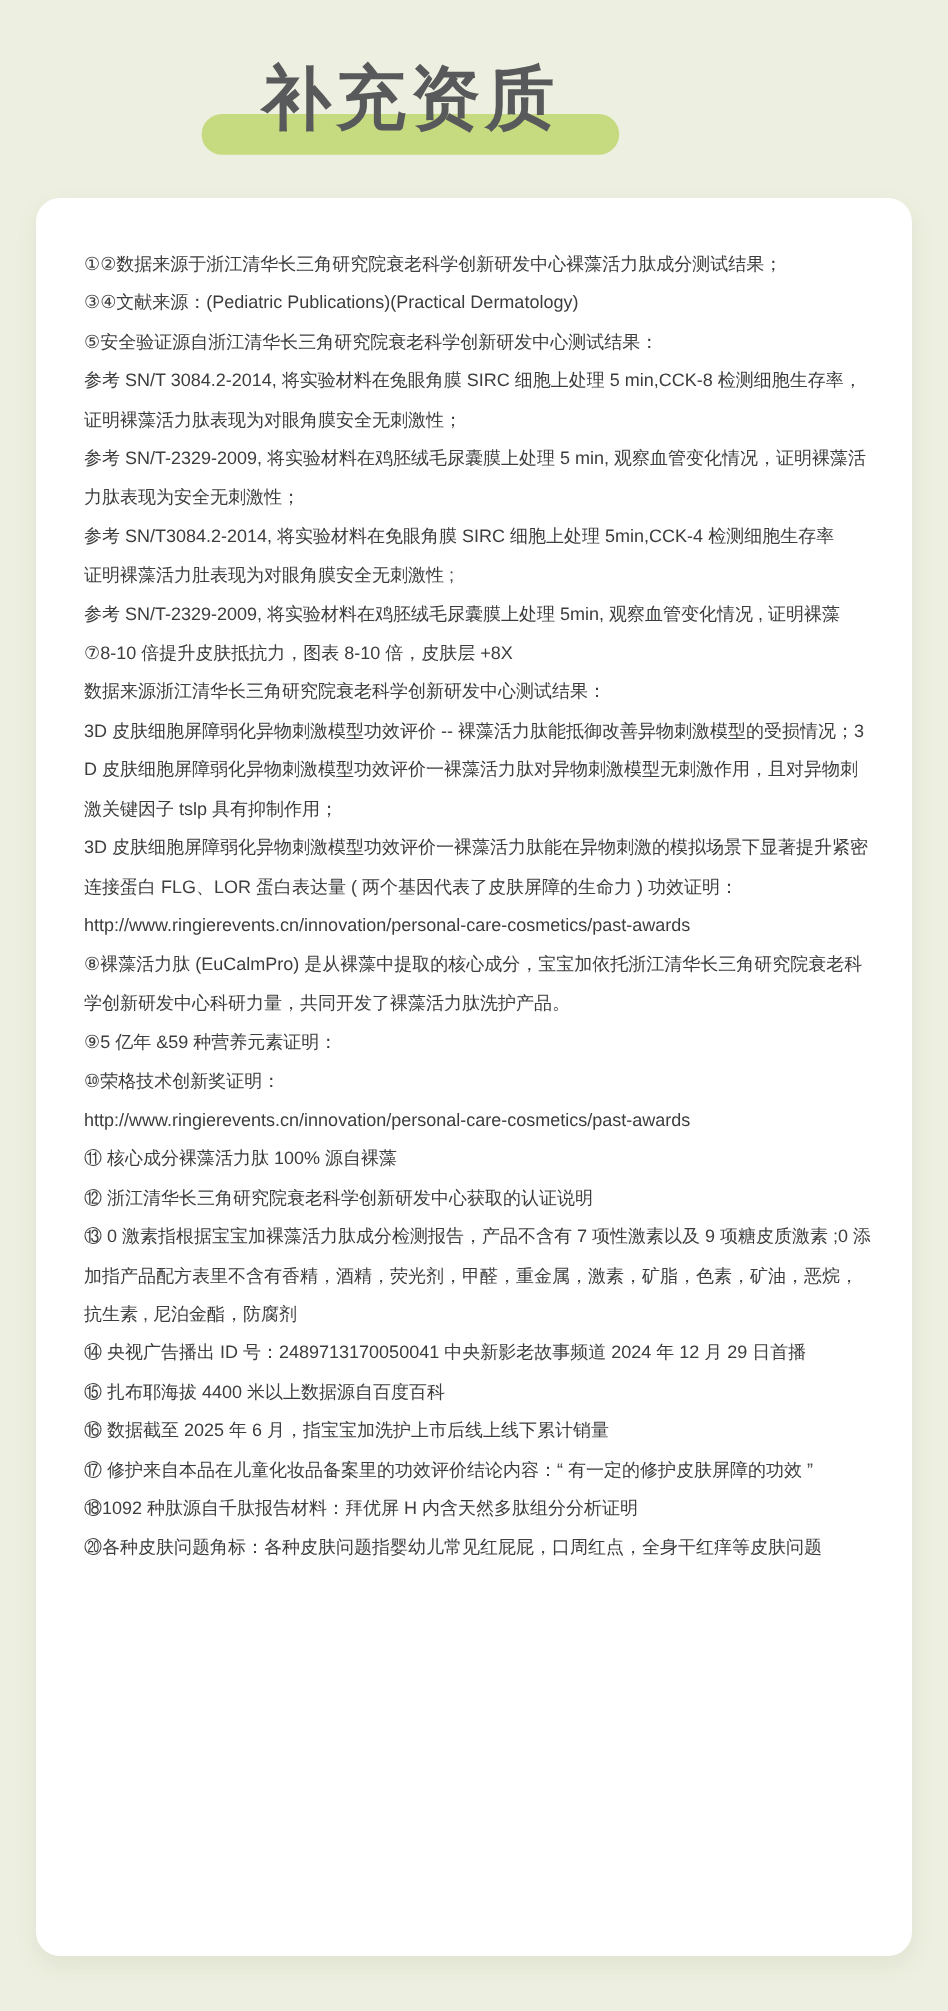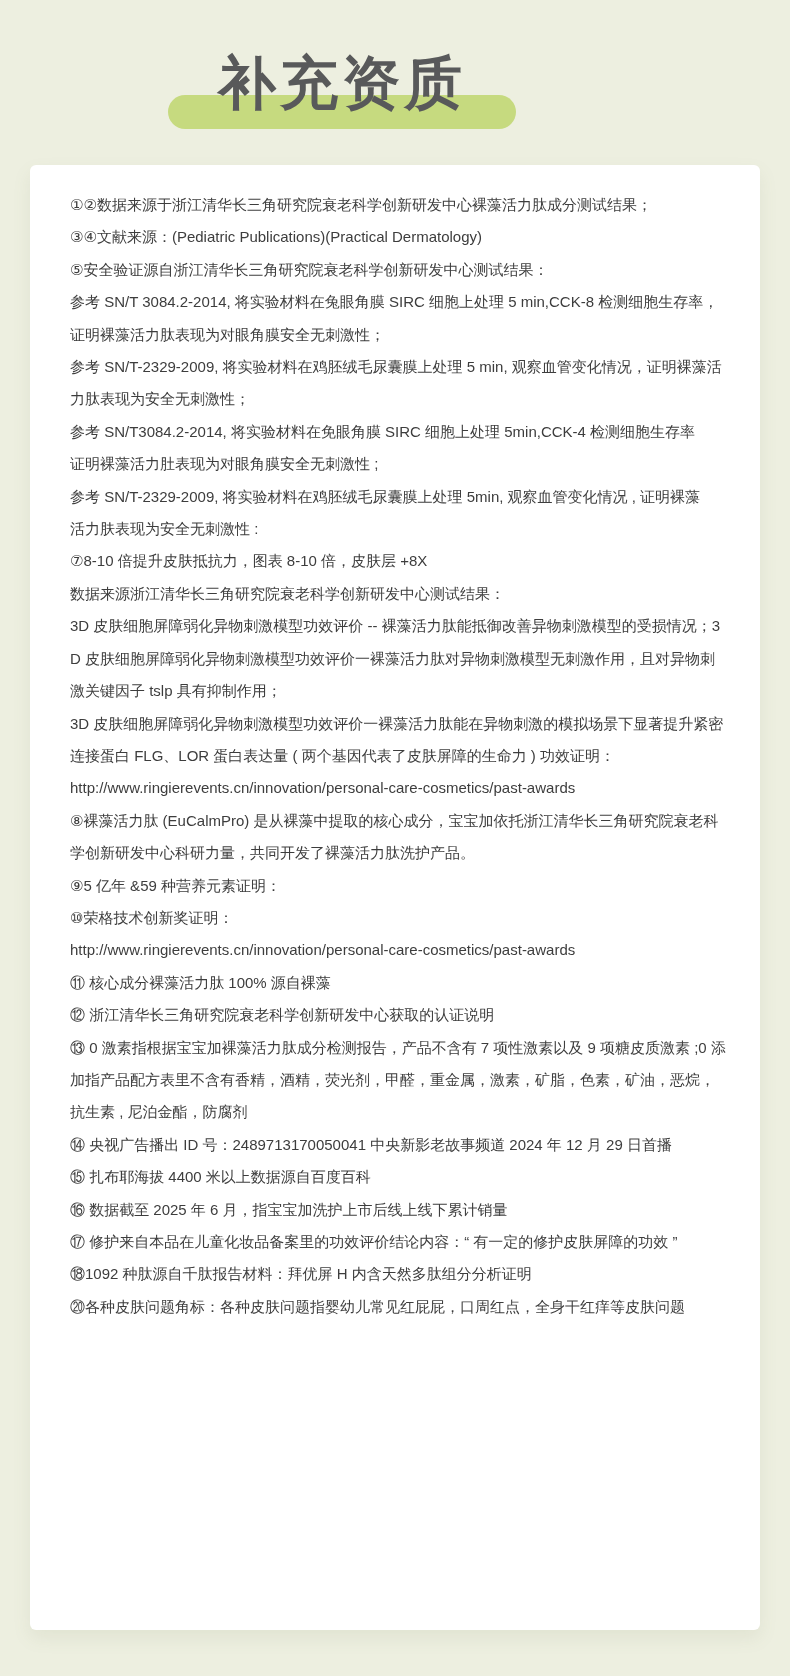--- a/index.html
+++ b/index.html
@@ -45,23 +45,23 @@
     letter-spacing: 4px;
     color: var(--title-text);
     z-index: 2;
   }
   .content-card {
     position: relative;
     margin: 0 auto;
     width: 730px;
     height: 1465px;
     background: var(--card-bg);
-    border-radius: 6px;
+    border-radius: 20px;
     box-shadow: 0 8px 18px rgba(120, 130, 90, 0.10);
-    padding: 24px 34px 0 40px;
+    padding: 40px 34px 0 40px;
     overflow: hidden;
   }
   .content-card p {
     margin: 0;
     font-size: 15px;
     line-height: 32.4px;
     color: var(--body-text);
     word-break: break-all;
     text-align: left;
   }
@@ -77,21 +77,20 @@
 <div class="content-card">
   <div>
       <p>①②数据来源于浙江清华长三角研究院衰老科学创新研发中心裸藻活力肽成分测试结果；</p>
       <p>③④文献来源：(Pediatric Publications)(Practical Dermatology)</p>
       <p>⑤安全验证源自浙江清华长三角研究院衰老科学创新研发中心测试结果：</p>
       <p>参考 SN/T 3084.2-2014, 将实验材料在兔眼角膜 SIRC 细胞上处理 5 min,CCK-8 检测细胞生存率，证明裸藻活力肽表现为对眼角膜安全无刺激性；</p>
       <p>参考 SN/T-2329-2009, 将实验材料在鸡胚绒毛尿囊膜上处理 5 min, 观察血管变化情况，证明裸藻活力肽表现为安全无刺激性；</p>
       <p>参考 SN/T3084.2-2014, 将实验材料在免眼角膜 SIRC 细胞上处理 5min,CCK-4 检测细胞生存率</p>
       <p>证明裸藻活力肚表现为对眼角膜安全无刺激性 ;</p>
       <p>参考 SN/T-2329-2009, 将实验材料在鸡胚绒毛尿囊膜上处理 5min, 观察血管变化情况 , 证明裸藻</p>
-      <p>活力肤表现为安全无刺激性 :</p>
       <p>⑦8-10 倍提升皮肤抵抗力，图表 8-10 倍，皮肤层 +8X</p>
       <p>数据来源浙江清华长三角研究院衰老科学创新研发中心测试结果：</p>
       <p>3D 皮肤细胞屏障弱化异物刺激模型功效评价 -- 裸藻活力肽能抵御改善异物刺激模型的受损情况；3D 皮肤细胞屏障弱化异物刺激模型功效评价一裸藻活力肽对异物刺激模型无刺激作用，且对异物刺激关键因子 tslp 具有抑制作用；</p>
       <p>3D 皮肤细胞屏障弱化异物刺激模型功效评价一裸藻活力肽能在异物刺激的模拟场景下显著提升紧密连接蛋白 FLG、LOR 蛋白表达量 ( 两个基因代表了皮肤屏障的生命力 ) 功效证明：</p>
       <p>http://www.ringierevents.cn/innovation/personal-care-cosmetics/past-awards</p>
       <p>⑧裸藻活力肽 (EuCalmPro) 是从裸藻中提取的核心成分，宝宝加依托浙江清华长三角研究院衰老科学创新研发中心科研力量，共同开发了裸藻活力肽洗护产品。</p>
       <p>⑨5 亿年 &amp;59 种营养元素证明：</p>
       <p>⑩荣格技术创新奖证明：</p>
       <p>http://www.ringierevents.cn/innovation/personal-care-cosmetics/past-awards</p>
       <p>⑪ 核心成分裸藻活力肽 100% 源自裸藻</p>

